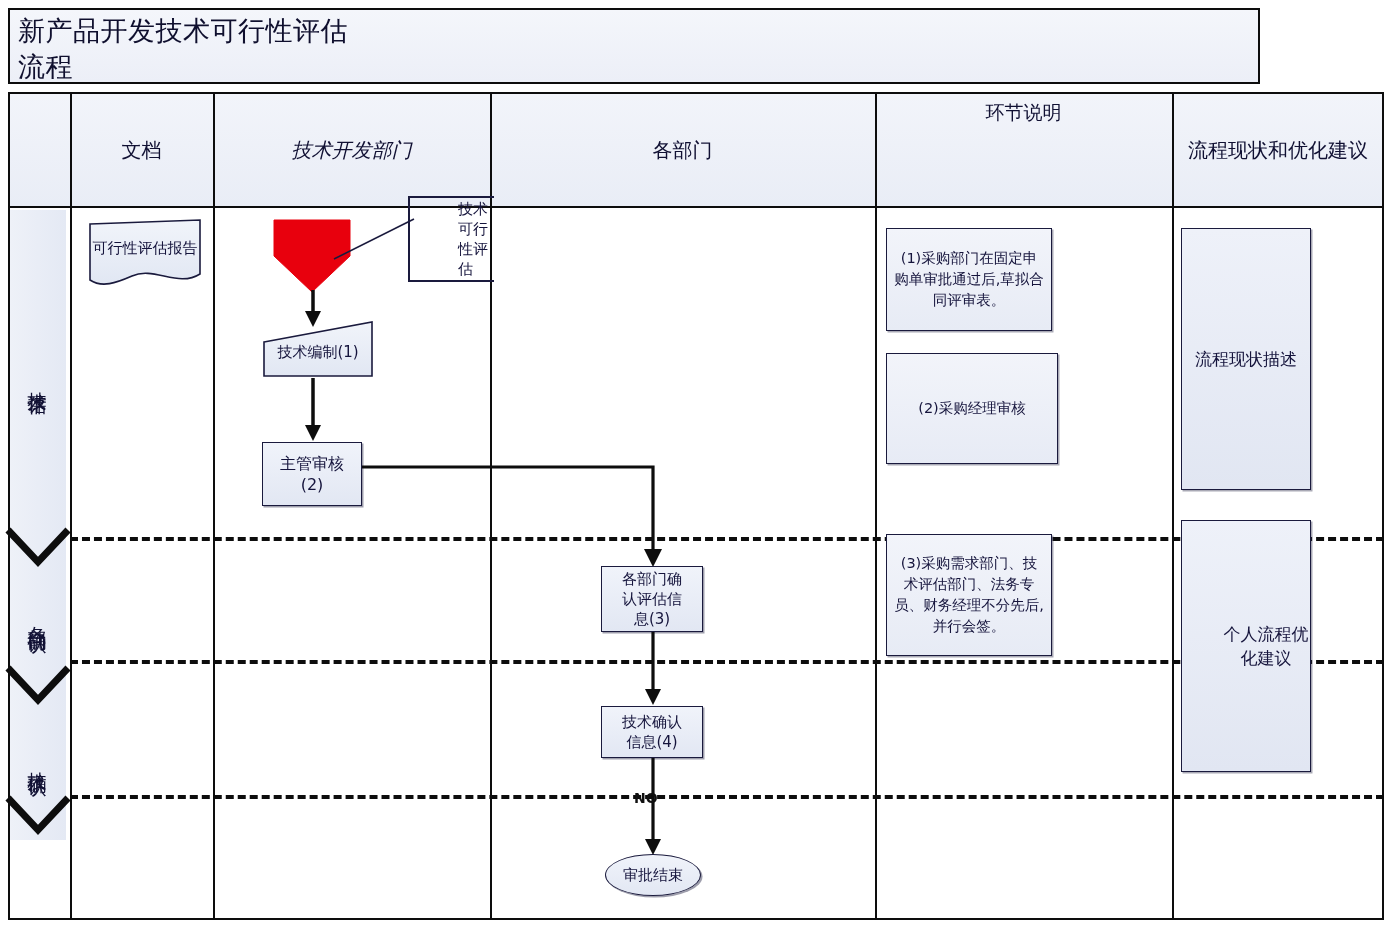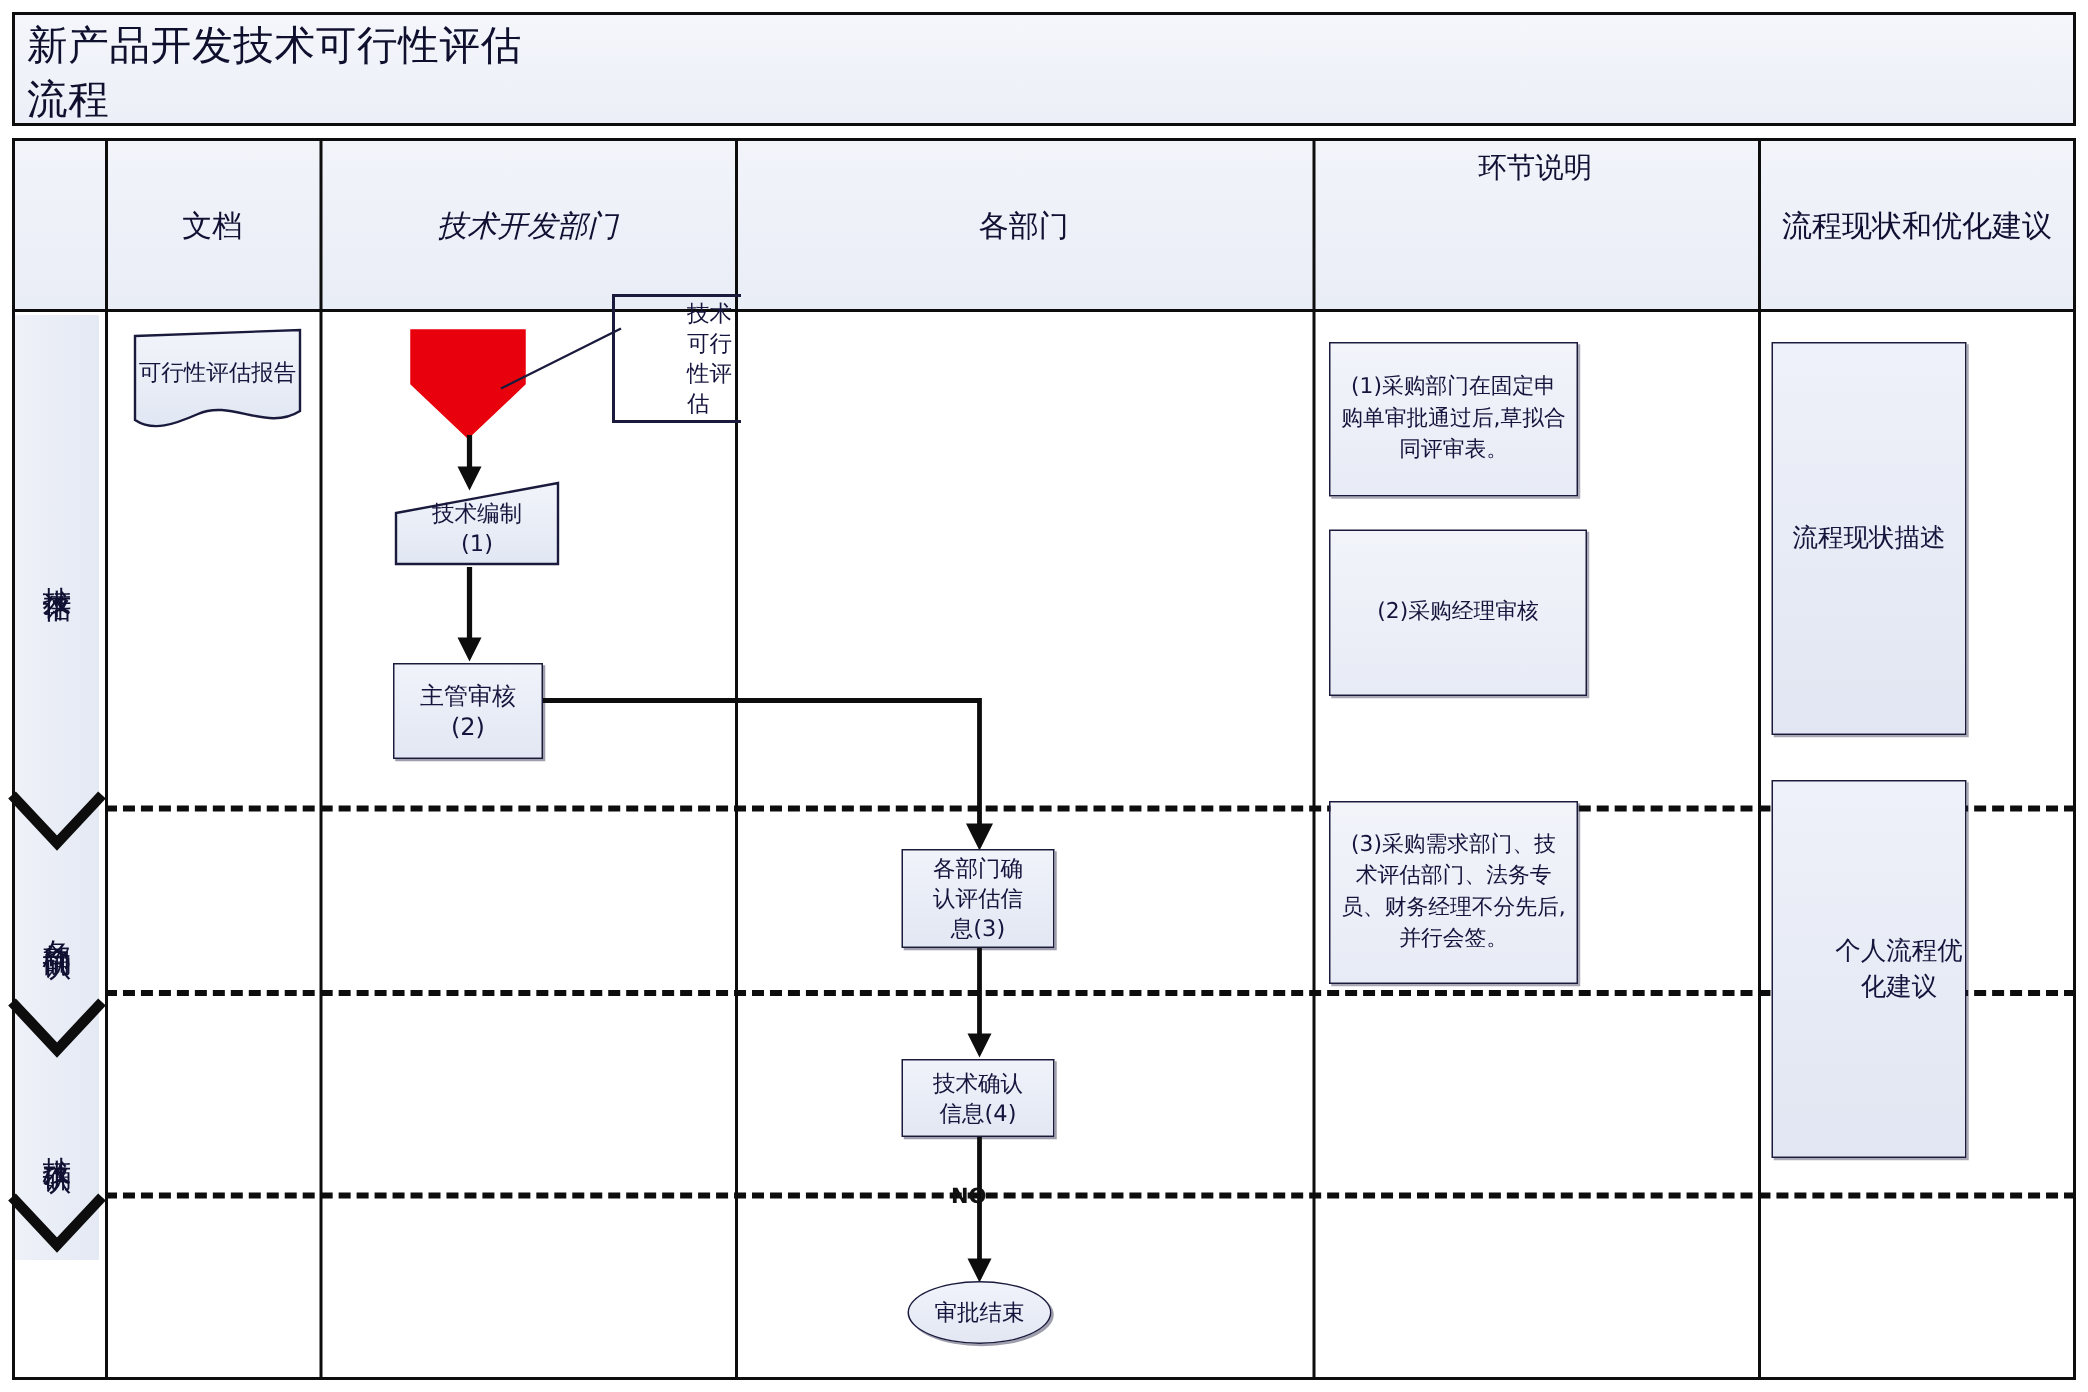--- a/index.html
+++ b/index.html
@@ -9,21 +9,21 @@
     color:#15143c;
     overflow:hidden;
   }
   #root{position:relative;width:1392px;height:928px;}
 
   
   .abs{position:absolute;box-sizing:border-box;}
 
   
   .title-band{
-    left:8px;top:8px;width:1376px;height:76px;
+    left:8px;top:8px;width:1252px;height:76px;
     border:2px solid #0d0d0d;
     background:linear-gradient(180deg,#f4f6fb 0%,#eceff7 100%);
     padding:3px 8px 0 8px;
     font-size:27px;line-height:36px;
     color:#0f0f2e;
     letter-spacing:.5px;
   }
 
   
   .grid-frame{
@@ -216,21 +216,21 @@
 
   <svg class="abs" style="left:262px;top:320px;width:112px;height:58px;">
     <defs>
       <linearGradient id="trg" x1="0" y1="0" x2="0" y2="1">
         <stop offset="0%" stop-color="#f1f4fa"></stop>
           <stop offset="100%" stop-color="#e1e7f3"></stop>
       </linearGradient>
     </defs>
     <path d="M2,22 L110,2 L110,56 L2,56 Z" fill="url(#trg)" stroke="#1a1a3d" stroke-width="1.6"></path>
   </svg>
-  <div class="abs box small" style="left:264px;top:328px;width:108px;height:48px;border:none;background:none;box-shadow:none;flex-direction:column;">
+  <div class="abs box small" style="left:264px;top:328px;width:108px;height:48px;border:none;background:none;box-shadow:none;flex-direction:row;">
     <span>技术编制</span>
     <span>(1)</span>
   </div>
 
   <svg class="abs" style="left:300px;top:378px;width:26px;height:64px;">
     <line x1="13" y1="0" x2="13" y2="50" stroke="#0d0d0d" stroke-width="3.5"></line>
     <polygon points="13,63 5,47 21,47" fill="#0d0d0d"></polygon>
   </svg>
 
   <div class="abs box" style="left:262px;top:442px;width:100px;height:64px;flex-direction:column;">

